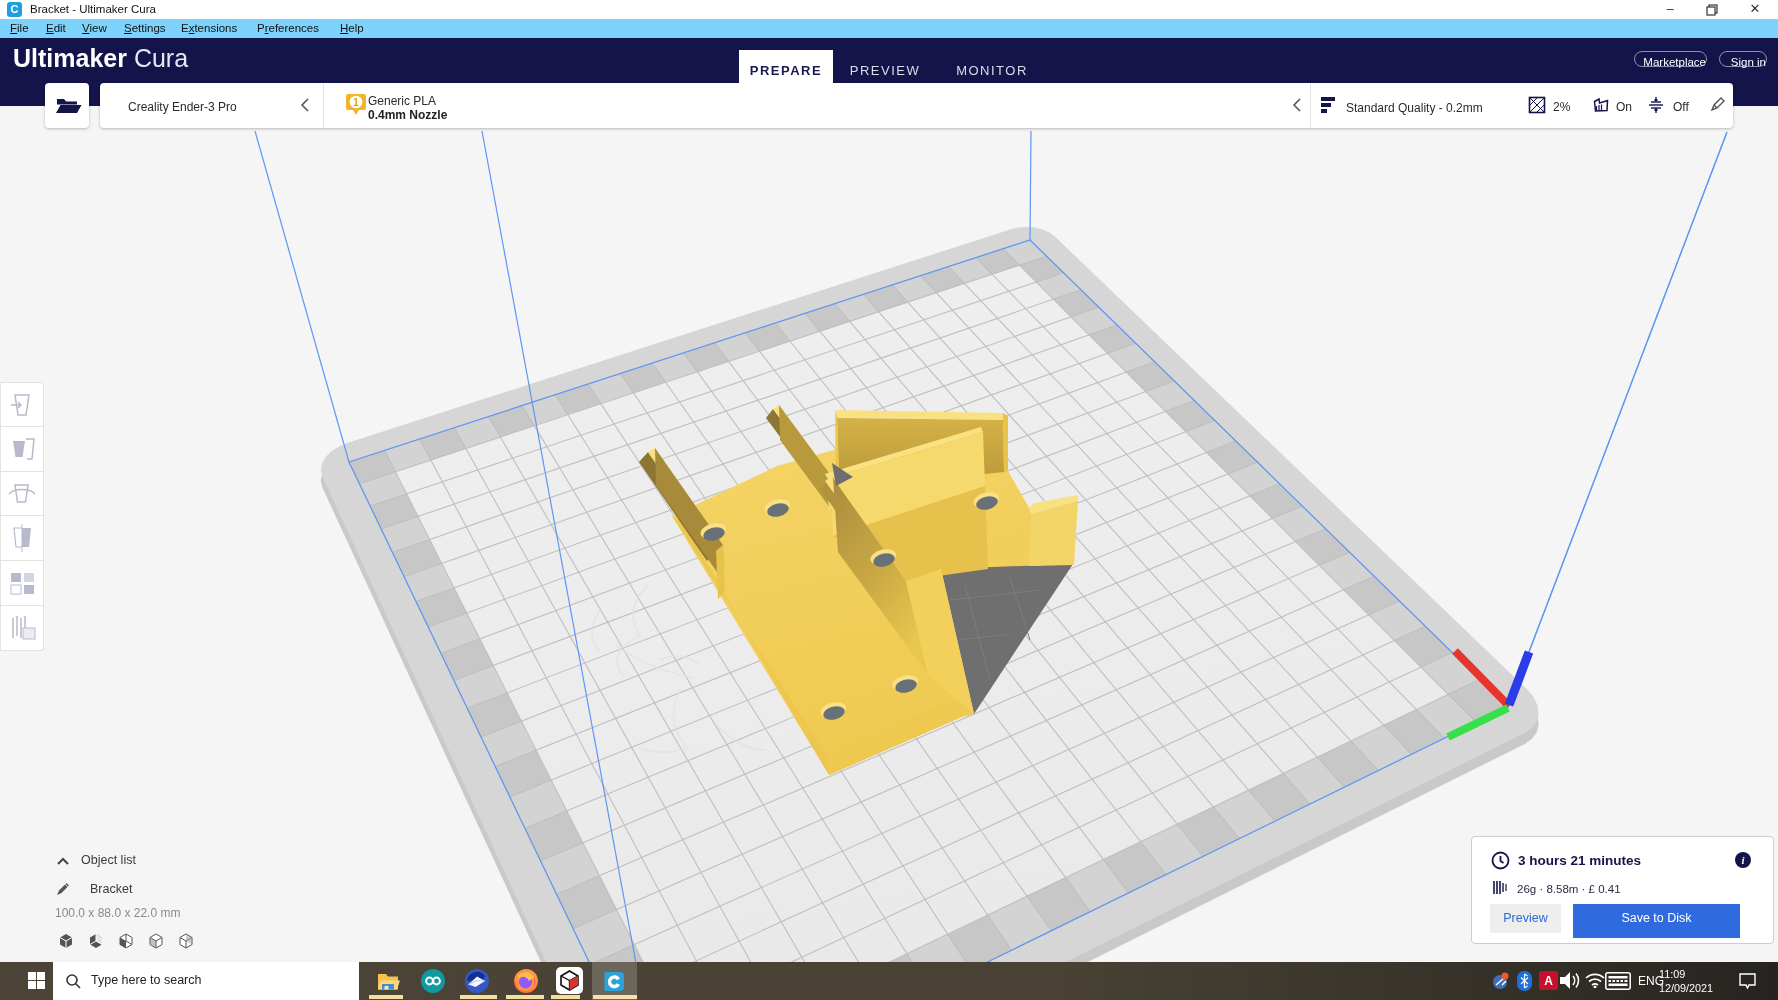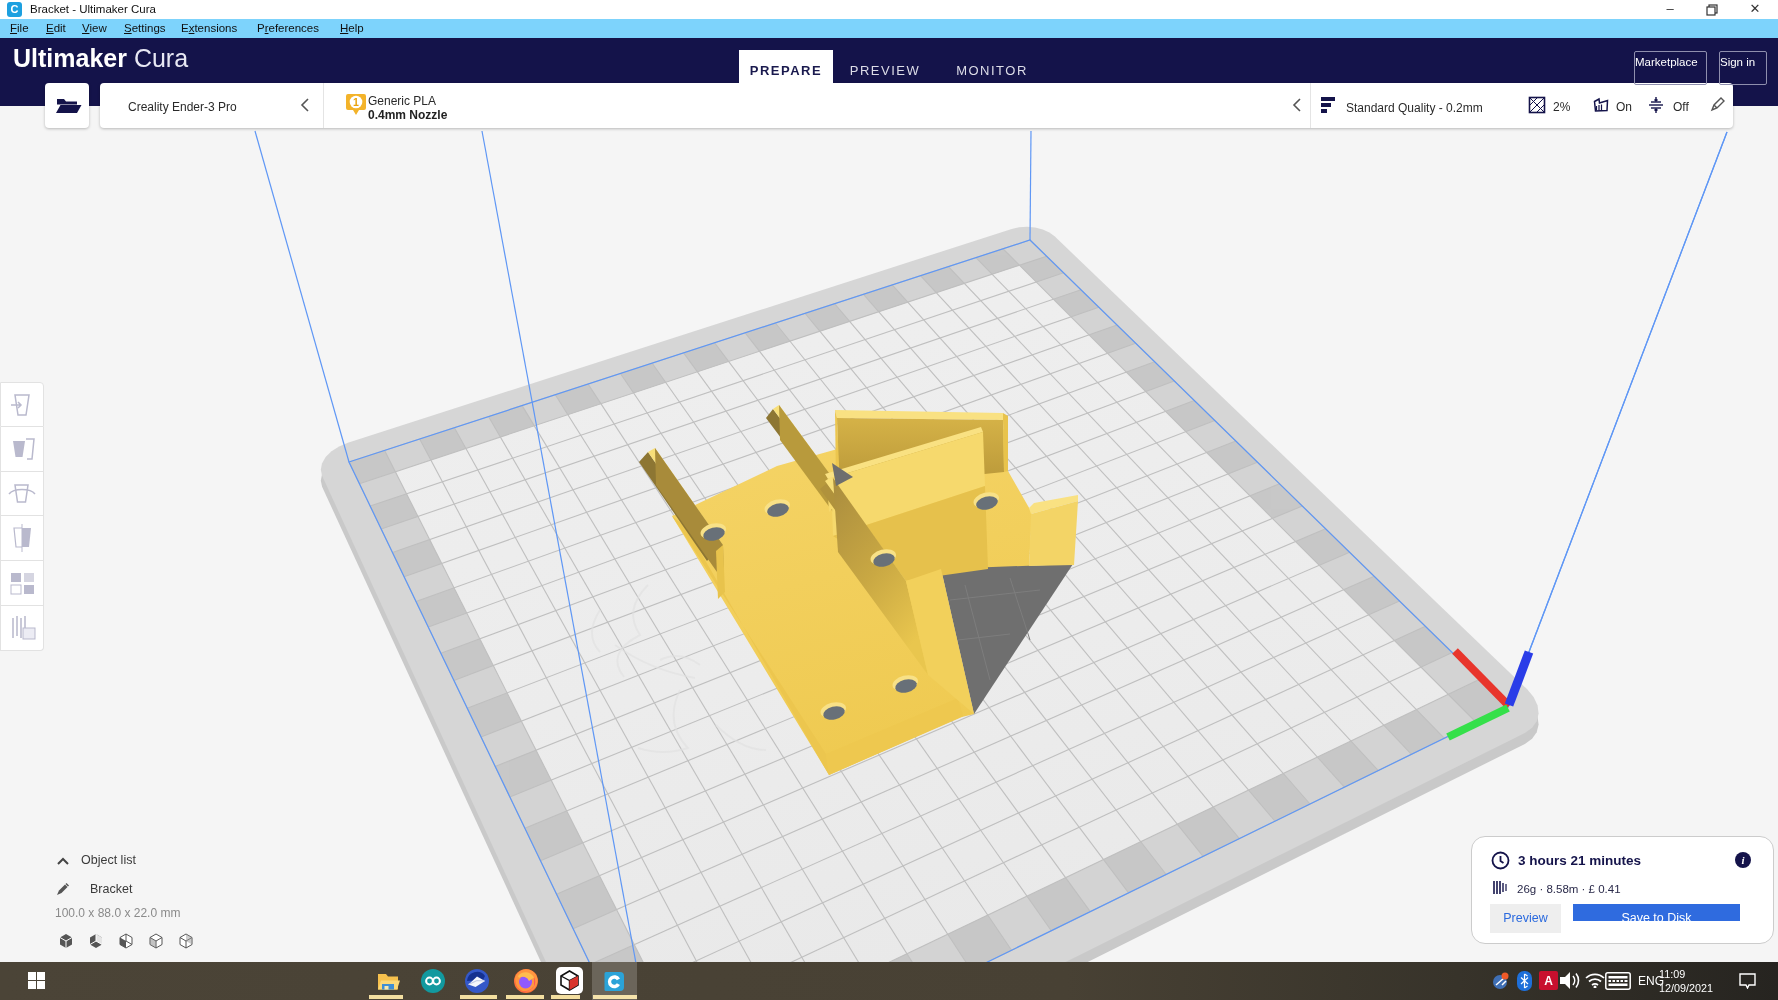--- a/index.html
+++ b/index.html
@@ -9,32 +9,32 @@
 .winbtn{position:absolute;top:0;width:14px;height:19px;color:#333;font-size:13px;text-align:center;line-height:18px}
 .menubar{position:absolute;top:19px;left:0;width:1778px;height:19px;background:#7dd3fc;z-index:50;font-size:11.5px;color:#111}
 .menubar span{position:absolute;top:3px}
 .menubar u{text-decoration:underline}
 .header{position:absolute;top:38px;left:0;width:1778px;height:68px;background:#14134a;z-index:40}
 .logo{position:absolute;left:13px;top:44px;color:#fff;font-size:25px;z-index:45}
 .logo b{font-weight:700}
 .logo span{font-weight:300;color:#e8e8f4}
 .tab{position:absolute;top:50px;height:42px;z-index:45;font-size:13px;letter-spacing:1.5px;color:#dddde8;text-align:center}
 .tab.active{background:#fff;color:#1a1a4e;font-weight:600}
-.hbtn{position:absolute;top:51px;height:34px;border:1px solid #8f8fae;color:#fff;font-size:11.5px;text-align:left;z-index:45;border-radius:2px}
+.hbtn{position:absolute;top:51px;height:16px;border:1px solid #8f8fae;color:#fff;font-size:11.5px;text-align:right;z-index:45;border-radius:10px}
 .foldbtn{position:absolute;top:83px;left:45px;width:44px;height:45px;background:#fff;border-radius:4px;box-shadow:0 1px 3px rgba(0,0,0,.25);z-index:44}
 .mainbar{position:absolute;top:83px;left:100px;width:1633px;height:45px;background:#fff;border-radius:4px;box-shadow:0 1px 3px rgba(0,0,0,.25);z-index:44;font-size:12px;color:#222}
 .vsep{position:absolute;top:0;width:1px;height:45px;background:#e4e4e4}
 .chev{position:absolute;top:14px}
 .lefttool{position:absolute;left:0;top:382px;width:45px;z-index:30}
 .lefttool .cell{width:44px;height:44.8px;background:#fff;border:1px solid #e2e2e2;border-top:none;position:relative}
 .lefttool .cell:first-child{border-top:1px solid #e2e2e2;border-radius:0 4px 0 0}
 .lefttool .cell:last-child{border-radius:0 0 4px 0}
 .taskbar{position:absolute;left:0;top:962px;width:1778px;height:38px;background:linear-gradient(90deg,#4b4437 0%,#484134 60%,#37332a 82%,#262420 100%);z-index:60}
 .objlist{position:absolute;left:50px;top:850px;z-index:30;color:#3a3a3a}
-.brpanel{position:absolute;left:1471px;top:836px;width:303px;height:108px;background:#fff;border:1px solid #ccc;border-radius:14px;z-index:30}
+.brpanel{position:absolute;left:1471px;top:836px;width:303px;height:108px;background:#fff;border:1px solid #ccc;border-radius:4px;z-index:30}
 </style></head>
 <body>
 <div class="titlebar">
  <div class="appicon">C</div>
  <div class="title">Bracket - Ultimaker Cura</div>
  <div class="winbtn" style="left:1663px">–</div>
  <svg style="position:absolute;left:1706px;top:4px" width="12" height="12">
       <rect x="3" y="1" width="8" height="8" fill="none" stroke="#333" stroke-width="1.2"></rect>
       <rect x="1" y="3" width="8" height="8" fill="#fff" stroke="#333" stroke-width="1.2"></rect>
     </svg>
@@ -390,35 +390,42 @@
       <g stroke="#14134a">
         <line x1="2" y1="2" x2="2" y2="15" stroke-width="1.6"></line>
         <line x1="5" y1="2" x2="5" y2="15" stroke-width="1.6"></line>
         <line x1="8" y1="2" x2="8" y2="15" stroke-width="1.6"></line>
         <line x1="11" y1="4" x2="11" y2="13" stroke-width="1.4"></line>
         <line x1="14" y1="5" x2="14" y2="12" stroke-width="1.2"></line>
       </g>
     </svg>
  <div style="position:absolute;left:45px;top:46px;font-size:11.5px;color:#2a2a4a">26g · 8.58m · £ 0.41</div>
  <div style="position:absolute;left:18px;top:67px;width:71px;height:29px;background:#eeeeee;text-align:center;line-height:29px;font-size:12.5px;color:#2b6ade">Preview</div>
- <div style="position:absolute;left:101px;top:67px;width:167px;height:17px;background:#2f6bdf;text-align:center;line-height:29px;font-size:12.5px;color:#fff">Save to Disk</div>
+ <div style="position:absolute;left:101px;top:67px;width:167px;height:34px;background:#2f6bdf;text-align:center;line-height:29px;font-size:12.5px;color:#fff">Save to Disk</div>
  <svg style="position:absolute;left:263px;top:15px" width="16" height="16">
       <circle cx="8" cy="8" r="8" fill="#14134a"></circle>
       <text x="8" y="12" text-anchor="middle" font-size="11" font-style="italic" font-weight="bold" fill="#fff" font-family="Liberation Serif,serif">i</text>
     </svg>
 </div>
 <div class="taskbar">
  <svg style="position:absolute;left:28px;top:10px" width="17" height="17">
       <g fill="#fff">
         <rect x="0" y="0" width="8" height="8"></rect>
         <rect x="9" y="0" width="8" height="8"></rect>
         <rect x="0" y="9" width="8" height="8"></rect>
         <rect x="9" y="9" width="8" height="8"></rect>
       </g>
     </svg>
+ <div style="position:absolute;left:53px;top:0;width:306px;height:38px;background:#fff">
+  <svg style="position:absolute;left:12px;top:11px" width="16" height="16">
+        <circle cx="7" cy="7" r="5" fill="none" stroke="#333" stroke-width="1.6"></circle>
+        <line x1="10.5" y1="10.5" x2="15" y2="15" stroke="#333" stroke-width="1.6"></line>
+      </svg>
+  <div style="position:absolute;left:38px;top:11px;font-size:12.5px;color:#222">Type here to search</div>
+ </div>
  <svg style="position:absolute;left:376px;top:8px" width="24" height="22">
       <path d="M2 4 l8 0 l2 2.5 l10 0 l0 13 l-20 0 z" fill="#f7c14d"></path>
       <path d="M2 19.5 l3-9 l19 0 l-3 9 z" fill="#fbd978"></path>
       <rect x="6" y="14" width="12" height="5.5" fill="#3f8fd4"></rect>
       <rect x="8.5" y="16" width="4" height="3.5" fill="#f7e9b0"></rect>
     </svg>
  <div style="position:absolute;left:421px;top:7px;width:24px;height:24px;border-radius:50%;background:#12999f"></div>
  <svg style="position:absolute;left:421px;top:7px" width="24" height="24">
       <g stroke="#fff" stroke-width="2" fill="none">
         <circle cx="8.5" cy="12" r="3.4"></circle>

